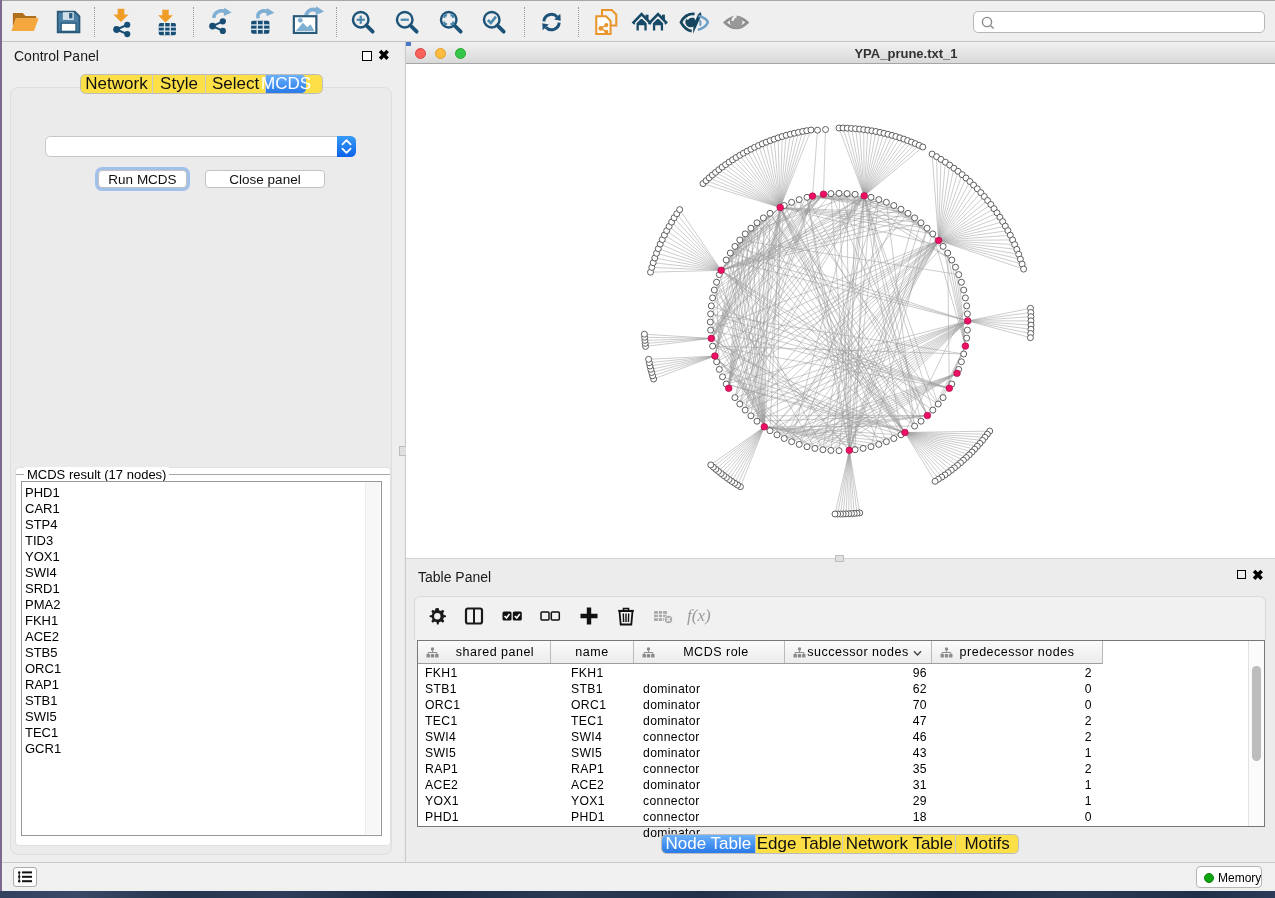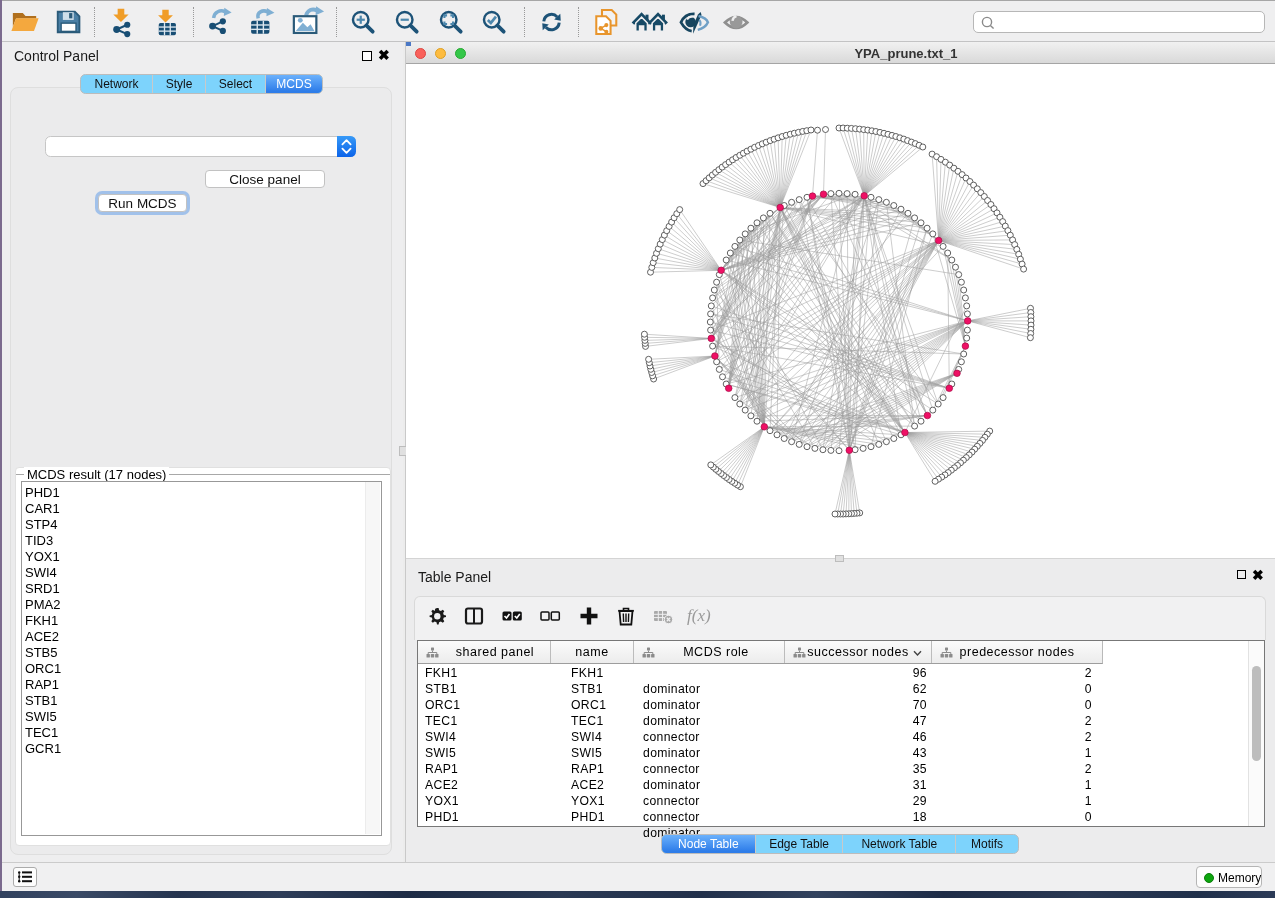--- a/index.html
+++ b/index.html
@@ -11,37 +11,37 @@
 .tsep{position:absolute;top:6px;height:30px;width:0;border-left:1px dotted #999;}
 .ticon{position:absolute;top:7px;width:28px;height:28px;}
 #search{position:absolute;left:973px;top:10px;width:292px;height:22px;background:#fff;
   border:1px solid #b7b7b7;border-radius:5px;}
 
 #cp-title{left:14px;top:48px;font-size:14px;color:#1a1a1a;}
 #cp-float{left:362px;top:51px;width:10px;height:10px;border:1.6px solid #000;background:#fff;}
 #cp-close{left:378px;top:47px;font-size:14px;font-weight:bold;color:#000;}
 #cp-panel{left:10px;top:87px;width:382px;height:768px;background:#ebebec;
   border:1px solid #dedede;border-radius:8px;}
-.seg{position:absolute;display:flex;background:#7dd3fc;border:1px solid #bcbcbc;
-  border-radius:5.5px;font-size:12px;color:#111;align-items:center;}
+.seg{position:absolute;display:flex;background:#fde047;border:1px solid #bcbcbc;
+  border-radius:5.5px;font-size:17px;color:#111;align-items:center;}
 .seg div{display:flex;align-items:center;justify-content:center;height:100%;
   border-right:1px solid #c9c9c9;}
 .seg div:last-child{border-right:none;}
 .seg .on{background:linear-gradient(#6bb1fc,#2e7de9 90%);color:#fff;
   border-radius:0 4.5px 4.5px 0;}
 #tabs-top{left:80px;top:74px;width:243px;height:20px;}
 #opt-label{left:0px;top:113px;width:402px;text-align:center;font-size:14.5px;color:#151515;}
 #combo{left:45px;top:136px;width:311px;height:21px;background:#fff;
   border:1px solid #c6c6c6;border-radius:5.5px;}
 #combo .txt{position:absolute;left:0;right:13px;top:2px;text-align:center;font-size:15px;color:#111;}
 #combo .step{position:absolute;right:-1px;top:-1px;width:19px;height:21px;border-radius:0 5.5px 5.5px 0;
   background:linear-gradient(#379af8,#0b63e9);}
 .btn{position:absolute;background:#fff;border:1px solid #c2c2c2;border-radius:4px;
   font-size:13.5px;color:#111;display:flex;align-items:center;justify-content:center;}
-#run-btn{left:98px;top:170px;width:89px;height:18px;box-shadow:0 0 0 3px rgba(101,158,234,0.55);margin-top:24px;}
+#run-btn{left:98px;top:170px;width:89px;height:18px;box-shadow:0 0 0 3px rgba(101,158,234,0.55);}
 #close-btn{left:205px;top:170px;width:120px;height:18px;}
 
 #fieldset{left:15px;top:467px;width:376px;height:379px;background:#fff;
   border:1px solid #e0e0e0;border-radius:4px;}
 #fs-line{left:16px;top:474px;width:374px;height:1px;background:#a8a8a8;}
 #fs-legend{left:24px;top:467px;padding:0 3px;background:#fff;font-size:13px;color:#000;}
 #listbox{left:21px;top:481px;width:361px;height:355px;background:#fff;border:1px solid #989898;}
 #listbox .item{position:absolute;left:3px;font-size:13px;color:#000;}
 #list-sb{left:365px;top:482px;width:15px;height:352px;background:#f7f7f7;border-left:1px solid #ececec;}
 
@@ -247,21 +247,21 @@
       </div>
 </div>
 <div id="cp-title" class="abs">Control Panel</div>
 <div id="cp-float" class="abs"></div>
 <div id="cp-close" class="abs">✖</div>
 <div id="cp-panel" class="abs"></div>
 <div id="tabs-top" class="seg">
       <div style="width:72px">Network</div>
 <div style="width:53px">Style</div>
       <div style="width:60px">Select</div>
-<div class="on" style="width:56px">MCDS</div>
+<div class="on" style="width:40px">MCDS</div>
     </div>
 <div id="combo" class="abs">
 <div class="step"><svg width="19" height="21" viewBox="0 0 19 21">
           <g stroke="#fff" stroke-width="1.8" fill="none" stroke-linecap="round" stroke-linejoin="round">
 <path d="M5.4 8.3 L9.5 4.2 L13.6 8.3"></path>
             <path d="M5.4 12.7 L9.5 16.8 L13.6 12.7"></path>
           </g>
         </svg></div>
     </div>
 <div id="run-btn" class="btn">Run MCDS</div>

